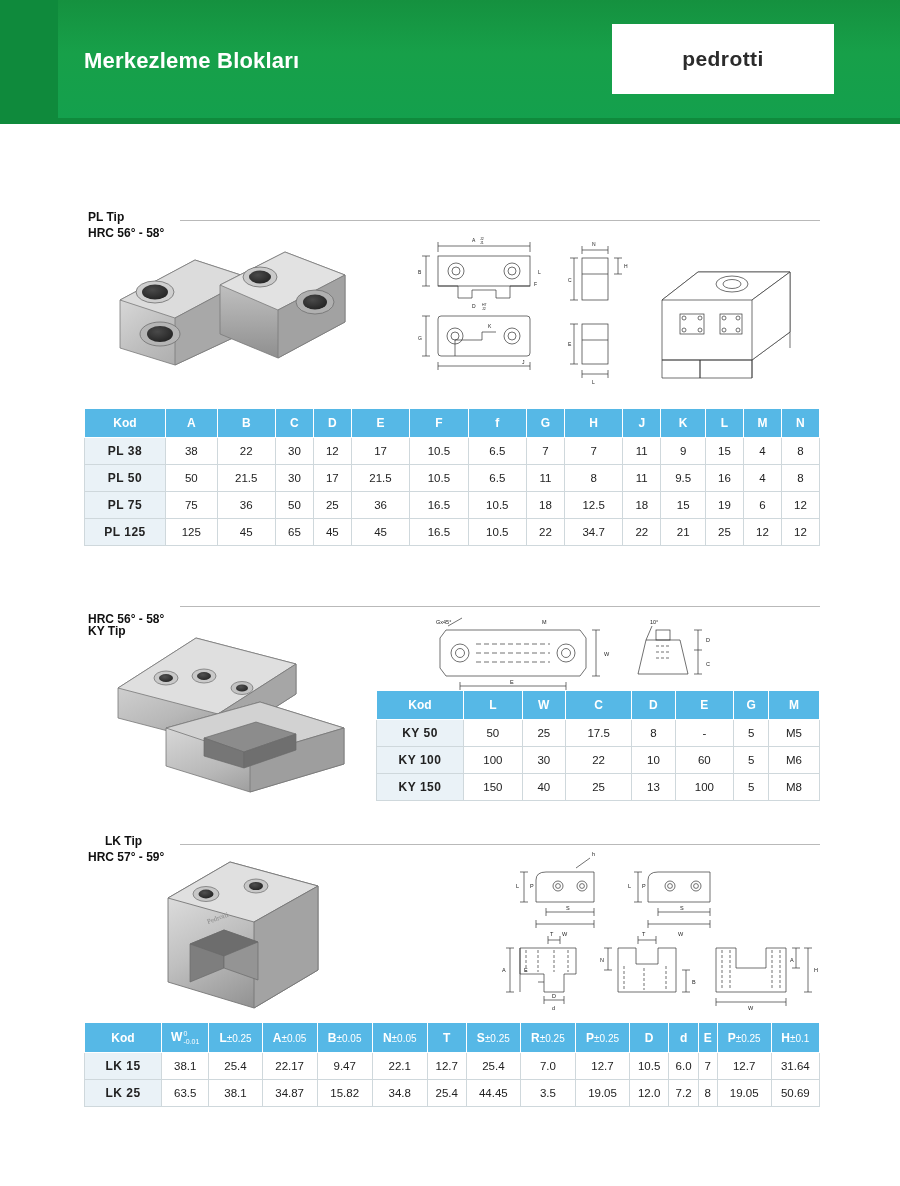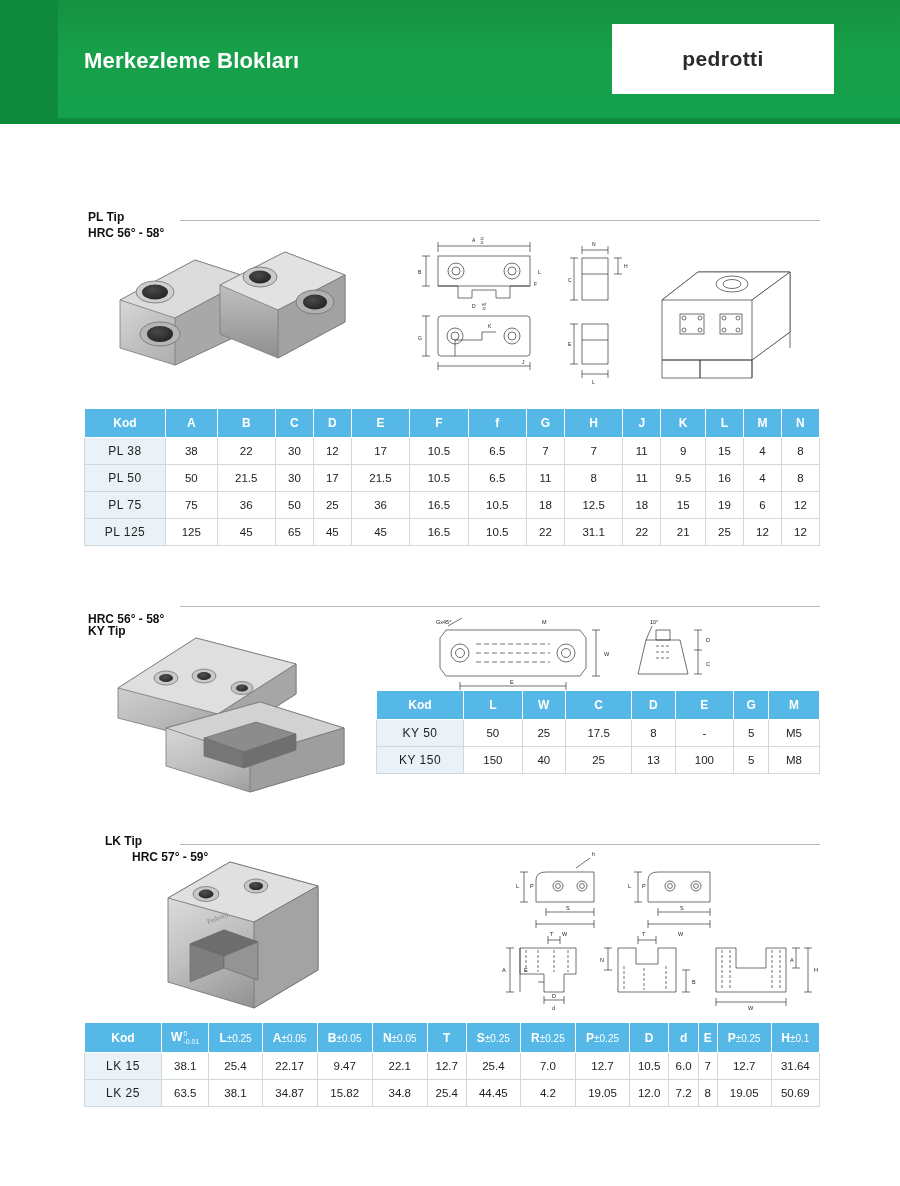--- a/index.html
+++ b/index.html
@@ -97,21 +97,21 @@
   table.spec td {
     border: 1px solid #cfd8dc;
     text-align: center;
     padding: 6px 2px;
     color: #222;
     background: #ffffff;
     font-size: 11.5px;
   }
   table.spec td.kod {
     background: #eaf2f7;
-    font-weight: normal;
+    font-weight: bold;
     font-size: 12px;
     letter-spacing: 0.5px;
   }
   table.spec th.kod-h {
     background: #56b8e6;
   }
   .subsm {
     font-size: 10px;
     font-weight: normal;
   }
@@ -356,21 +356,21 @@
     <tr>
       <td class="kod">PL 125</td>
       <td>125</td>
       <td>45</td>
       <td>65</td>
       <td>45</td>
       <td>45</td>
       <td>16.5</td>
       <td>10.5</td>
       <td>22</td>
-      <td>31.1</td>
+      <td>34.7</td>
       <td>22</td>
       <td>21</td>
       <td>25</td>
       <td>12</td>
       <td>12</td>
     </tr>
   </tbody>
 </table>
 
 <div class="section-label" style="top:596px; left:88px;margin-top:28px;">KY Tip</div>
@@ -477,34 +477,44 @@
       <td class="kod">KY  50</td>
       <td>50</td>
       <td>25</td>
       <td>17.5</td>
       <td>8</td>
       <td>-</td>
       <td>5</td>
       <td>M5</td>
     </tr>
     <tr>
+      <td class="kod">KY 100</td>
+      <td>100</td>
+      <td>30</td>
+      <td>22</td>
+      <td>10</td>
+      <td>60</td>
+      <td>5</td>
+      <td>M6</td>
+    </tr>
+    <tr>
       <td class="kod">KY 150</td>
       <td>150</td>
       <td>40</td>
       <td>25</td>
       <td>13</td>
       <td>100</td>
       <td>5</td>
       <td>M8</td>
     </tr>
   </tbody>
 </table>
 
 <div class="section-label" style="top:834px; left:88px;margin-left:17px;">LK Tip</div>
-<div class="section-label" style="top:850px; left:88px;margin-left:44px;">HRC 57° - 59°</div>
+<div class="section-label" style="top:850px; left:88px;">HRC 57° - 59°</div>
 <div class="hr-line" style="top:844px; left:180px; width:640px;"></div>
 
 <svg class="photo" style="top:852px; left:150px;" width="210" height="160" viewBox="0 0 210 160">
   <defs>
     <linearGradient id="lg1" x1="0" y1="0" x2="0.6" y2="1">
       <stop offset="0%" stop-color="#eaeaea"></stop>
         <stop offset="55%" stop-color="#bfbfbf"></stop>
         <stop offset="100%" stop-color="#909090"></stop>
     </linearGradient>
     <radialGradient id="lh" cx="0.4" cy="0.35" r="0.8">
@@ -670,21 +680,21 @@
     </tr>
     <tr>
       <td class="kod">LK  25</td>
       <td>63.5</td>
       <td>38.1</td>
       <td>34.87</td>
       <td>15.82</td>
       <td>34.8</td>
       <td>25.4</td>
       <td>44.45</td>
-      <td>4.2</td>
+      <td>3.5</td>
       <td>19.05</td>
       <td>12.0</td>
       <td>7.2</td>
       <td>8</td>
       <td>19.05</td>
       <td>50.69</td>
     </tr>
   </tbody>
 </table>
 

